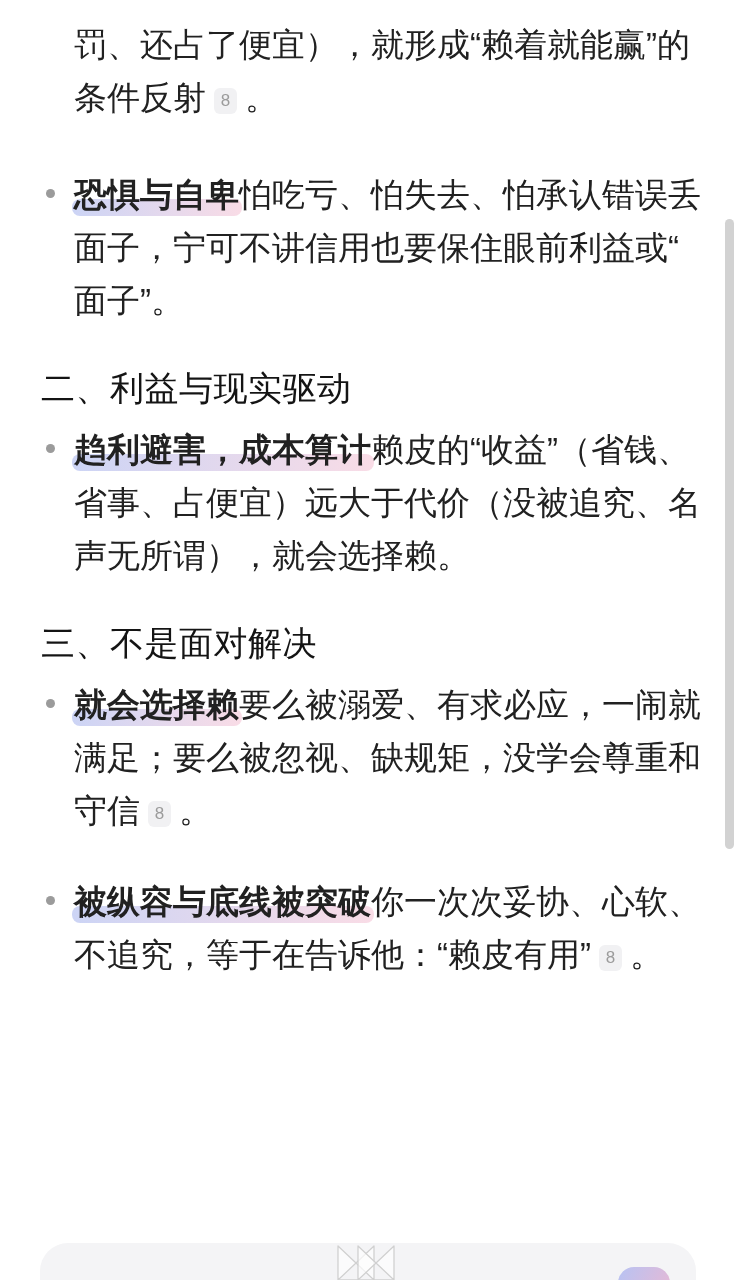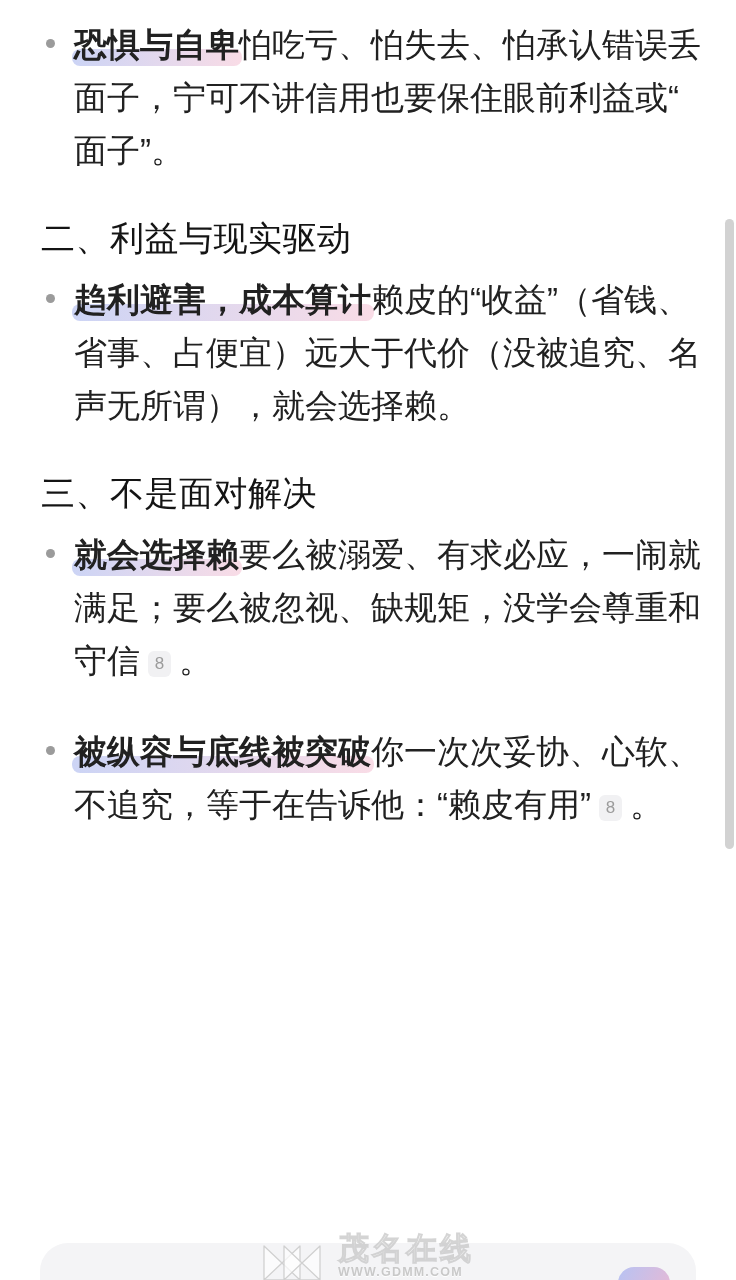--- a/index.html
+++ b/index.html
@@ -67,20 +67,21 @@
   }
   .wm-url{
     font-size:12.5px;line-height:14px;color:#c7c7c7;letter-spacing:1.2px;margin-top:1px;
     text-shadow:0 1px 0 #fff;font-weight:700;
   }
 </style>
 </head>
 <body>
 
 <main class="answer" id="answer-host">
+    <p class="cont"><span>罚、还占了便宜），就形成“赖着就能赢”的条件反射</span><span class="cite">8</span><span>。</span></p>
     <div class="li"><span class="dot"></span><span class="kw">恐惧与自卑</span><span>怕吃亏、怕失去、怕承认错误丢面子，宁可不讲信用也要保住眼前利益或“面子”。</span></div>
     <h2 class="sec">二、利益与现实驱动</h2>
     <div class="li"><span class="dot"></span><span class="kw">趋利避害，成本算计</span><span>赖皮的“收益”（省钱、省事、占便宜）远大于代价（没被追究、名声无所谓），就会选择赖。</span></div>
     <h2 class="sec">三、不是面对解决</h2>
     <div class="li"><span class="dot"></span><span class="kw">就会选择赖</span><span>要么被溺爱、有求必应，一闹就满足；要么被忽视、缺规矩，没学会尊重和守信</span><span class="cite">8</span><span>。</span></div>
     <div class="li"><span class="dot"></span><span class="kw">被纵容与底线被突破</span><span>你一次次妥协、心软、不追究，等于在告诉他：“赖皮有用”</span><span class="cite">8</span><span>。</span></div>
   </main>
 
 <div class="sb"></div>
 
@@ -92,17 +93,13 @@
 <div class="watermark">
   <svg class="wm-logo" width="64" height="44" viewBox="0 0 64 44">
     <g fill="rgba(255,255,255,0.7)" stroke="#cfcfcf" stroke-width="1.3" stroke-linejoin="round">
       <path d="M2 5 L20 22 L2 39 Z"></path>
       <path d="M38 5 L20 22 L38 39 Z"></path>
       <path d="M22 5 L40 22 L22 39 Z"></path>
       <path d="M58 5 L40 22 L58 39 Z"></path>
       <path d="M2 39 L58 39" fill="none"></path>
     </g>
   </svg>
-  <div>
-    <div class="wm-name">茂名在线</div>
-    <div class="wm-url">WWW.GDMM.COM</div>
-  </div>
 </div>
 
 </body></html>

